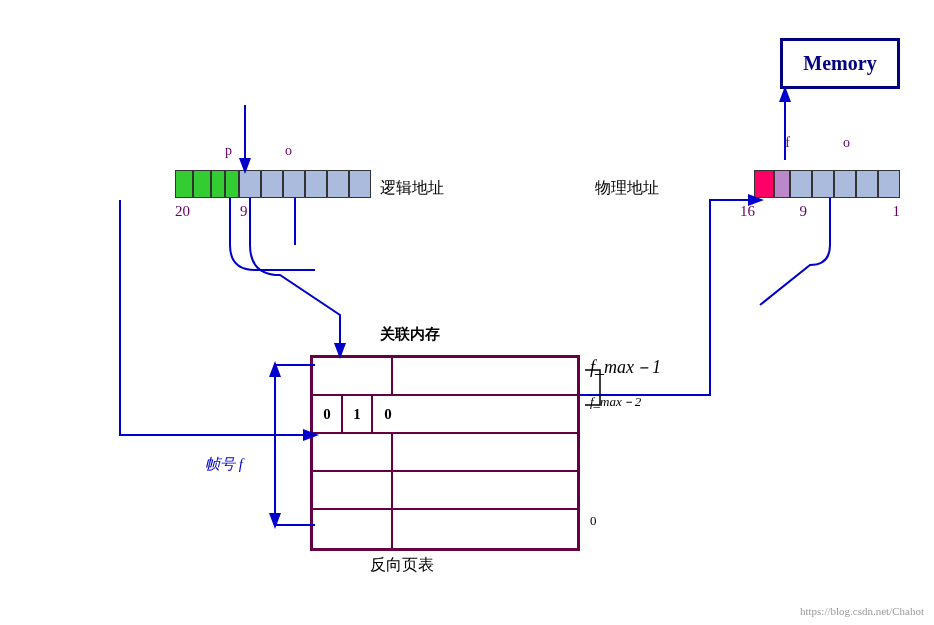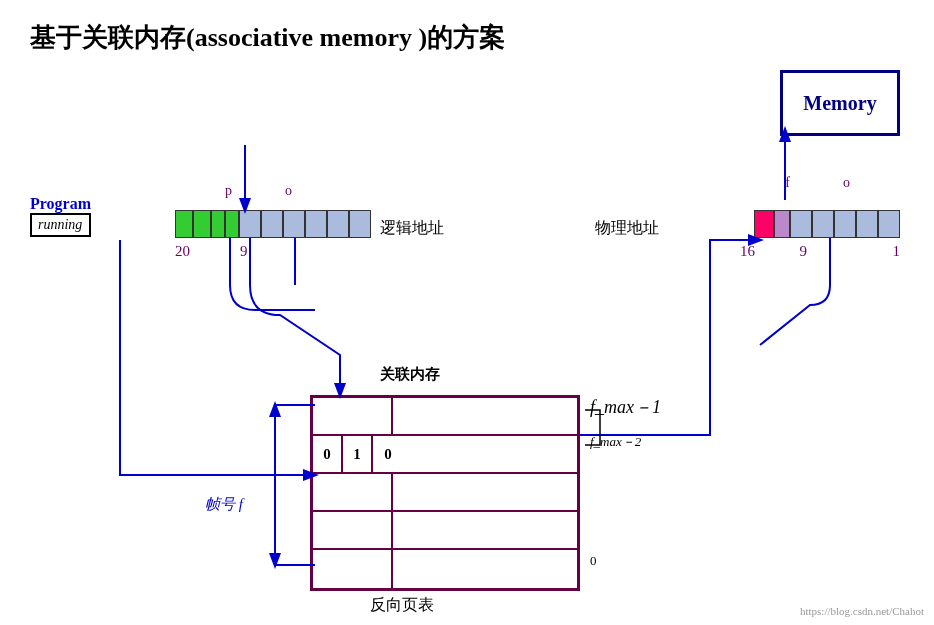--- a/index.html
+++ b/index.html
@@ -51,24 +51,24 @@
       align-items: center;
       justify-content: center;
       font-size: 22px;
       font-weight: bold;
       color: #000;
     }
 
     
     .memory-box {
       position: absolute;
-      top: 5px;
+      top: 13px;
       right: 10px;
       width: 120px;
-      height: 66px;
+      height: 51px;
       border: 3px solid #000080;
       background: #fff;
       display: flex;
       align-items: center;
       justify-content: center;
       font-size: 20px;
       font-weight: bold;
       color: #000080;
     }
 
@@ -194,33 +194,28 @@
       right: 10px;
       font-size: 11px;
       color: #999;
     }
   </style>
 </head>
 <body>
 
 <div class="page-container">
 
-  <div class="title">基于关联内存(associative memory )的方案</div>
 
   <div class="diagram">
 
 
     <div class="memory-box">
       <span>Memory</span>
     </div>
 
-    <div class="program-box">
-      <div class="program-label">Program</div>
-      <div class="program-running">running</div>
-    </div>
 
     <div class="bar-top-label" style="top:118px; left:195px;">p</div>
 
     <div class="bar-top-label" style="top:118px; left:255px;">o</div>
 
     <div class="logical-bar">
 
       <div class="bar-segment bar-green" style="width:18px;"></div>
       <div class="bar-segment bar-green" style="width:18px;"></div>
       <div class="bar-segment bar-green" style="width:14px;"></div>

